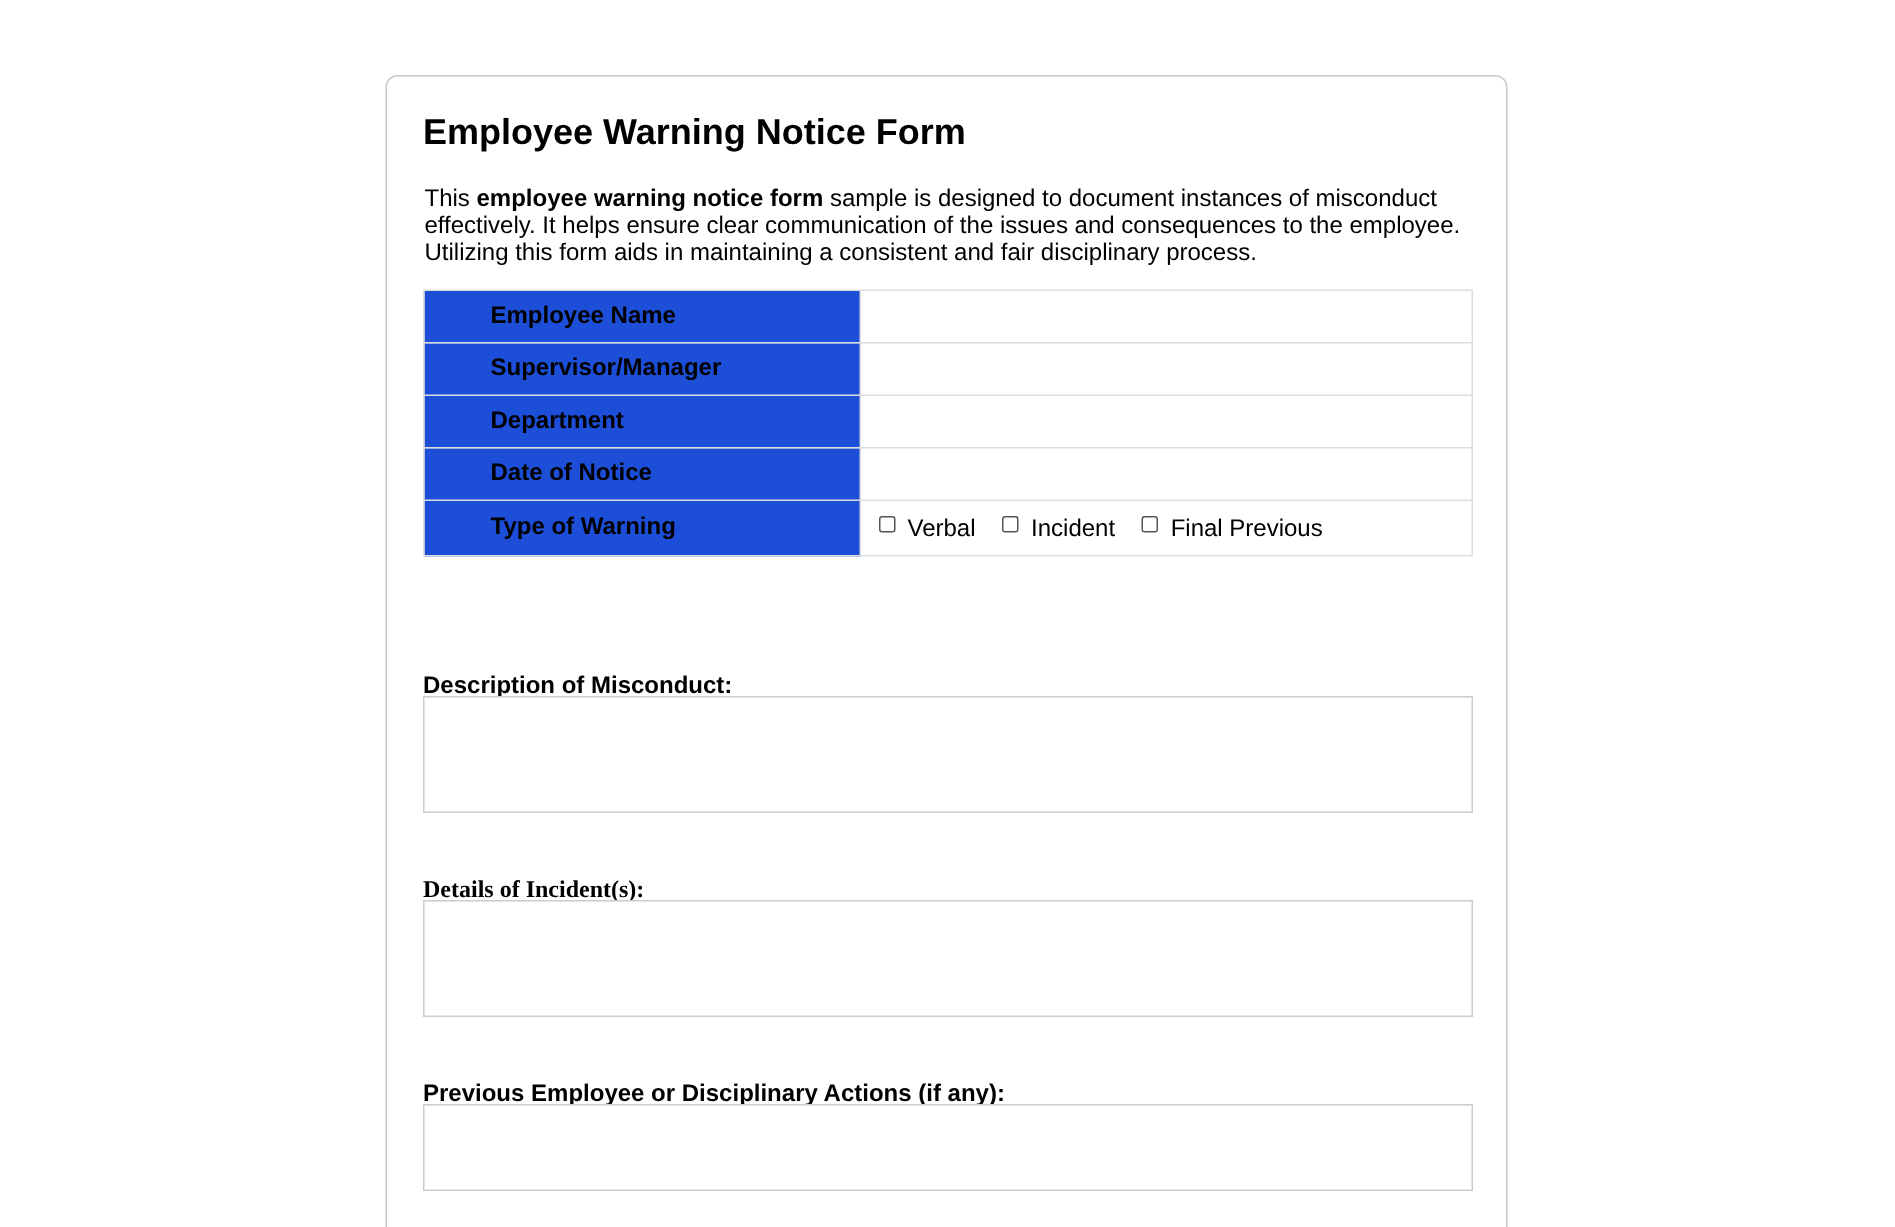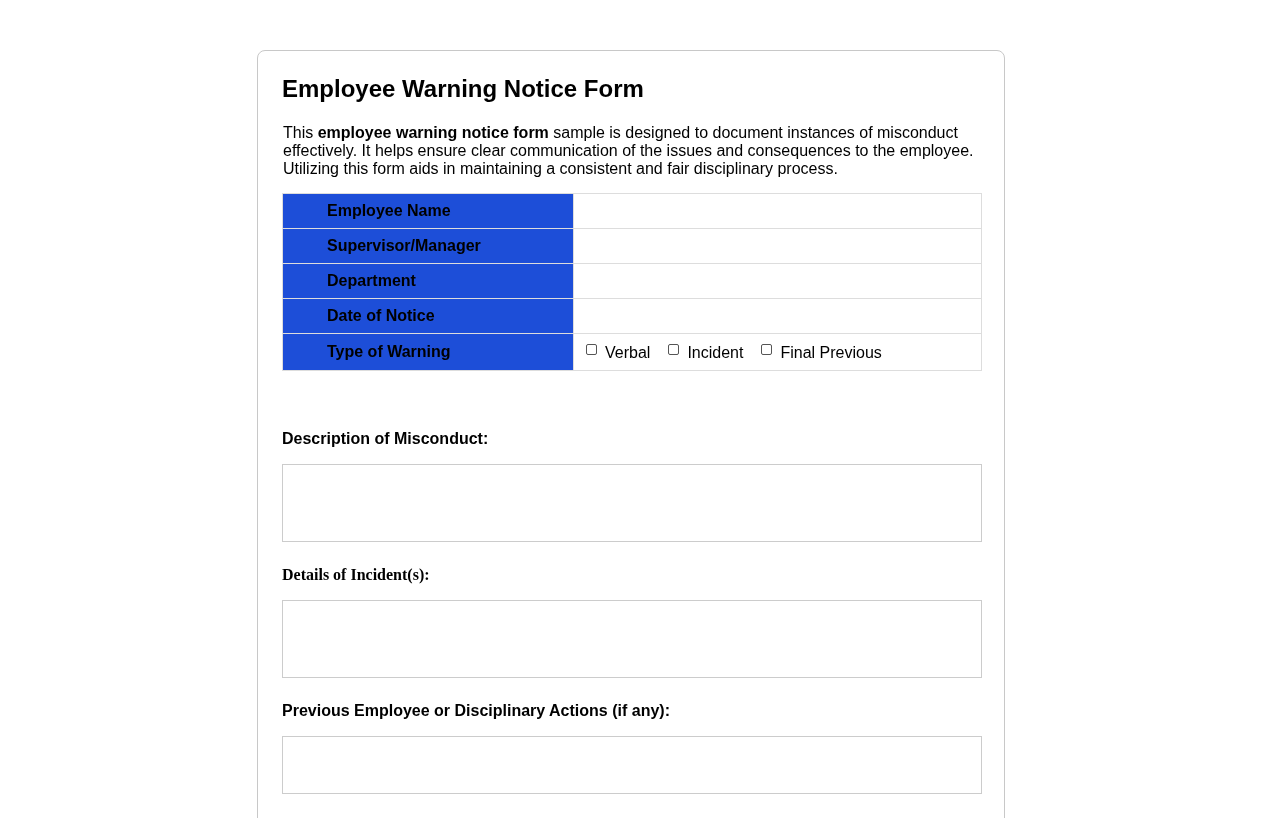--- a/index.html
+++ b/index.html
@@ -31,21 +31,21 @@
       width: 246px; background: #1d4ed8; text-align: left; font-weight: bold; padding-left: 44px;
     }
     table.info tr.last td { height: 36px; margin-top: 27px; }
     .cbs { display: flex; align-items: center; padding-left: 12px; padding-top: 2px; }
     .cb {
       width: 11px; height: 11px; border: 1px solid #555; border-radius: 2px;
       background: #fff; margin-right: 8px; box-sizing: border-box;
     }
     .cb-item { display: flex; align-items: flex-start; margin-right: 18px; cursor: pointer; }
     .section-label {
-      position: absolute; left: 0; font-size: 16px; font-weight: bold; line-height: 18px;
+      position: absolute; left: 0; font-size: 16px; font-weight: bold; line-height: 18px; margin-top: 19px;
     }
     .box {
       position: absolute; left: 0; width: 700px;
       border: 1px solid #cccccc; box-sizing: border-box; background: #fff;
     }
   </style>
 </head>
 <body>
 
 <div class="card">

